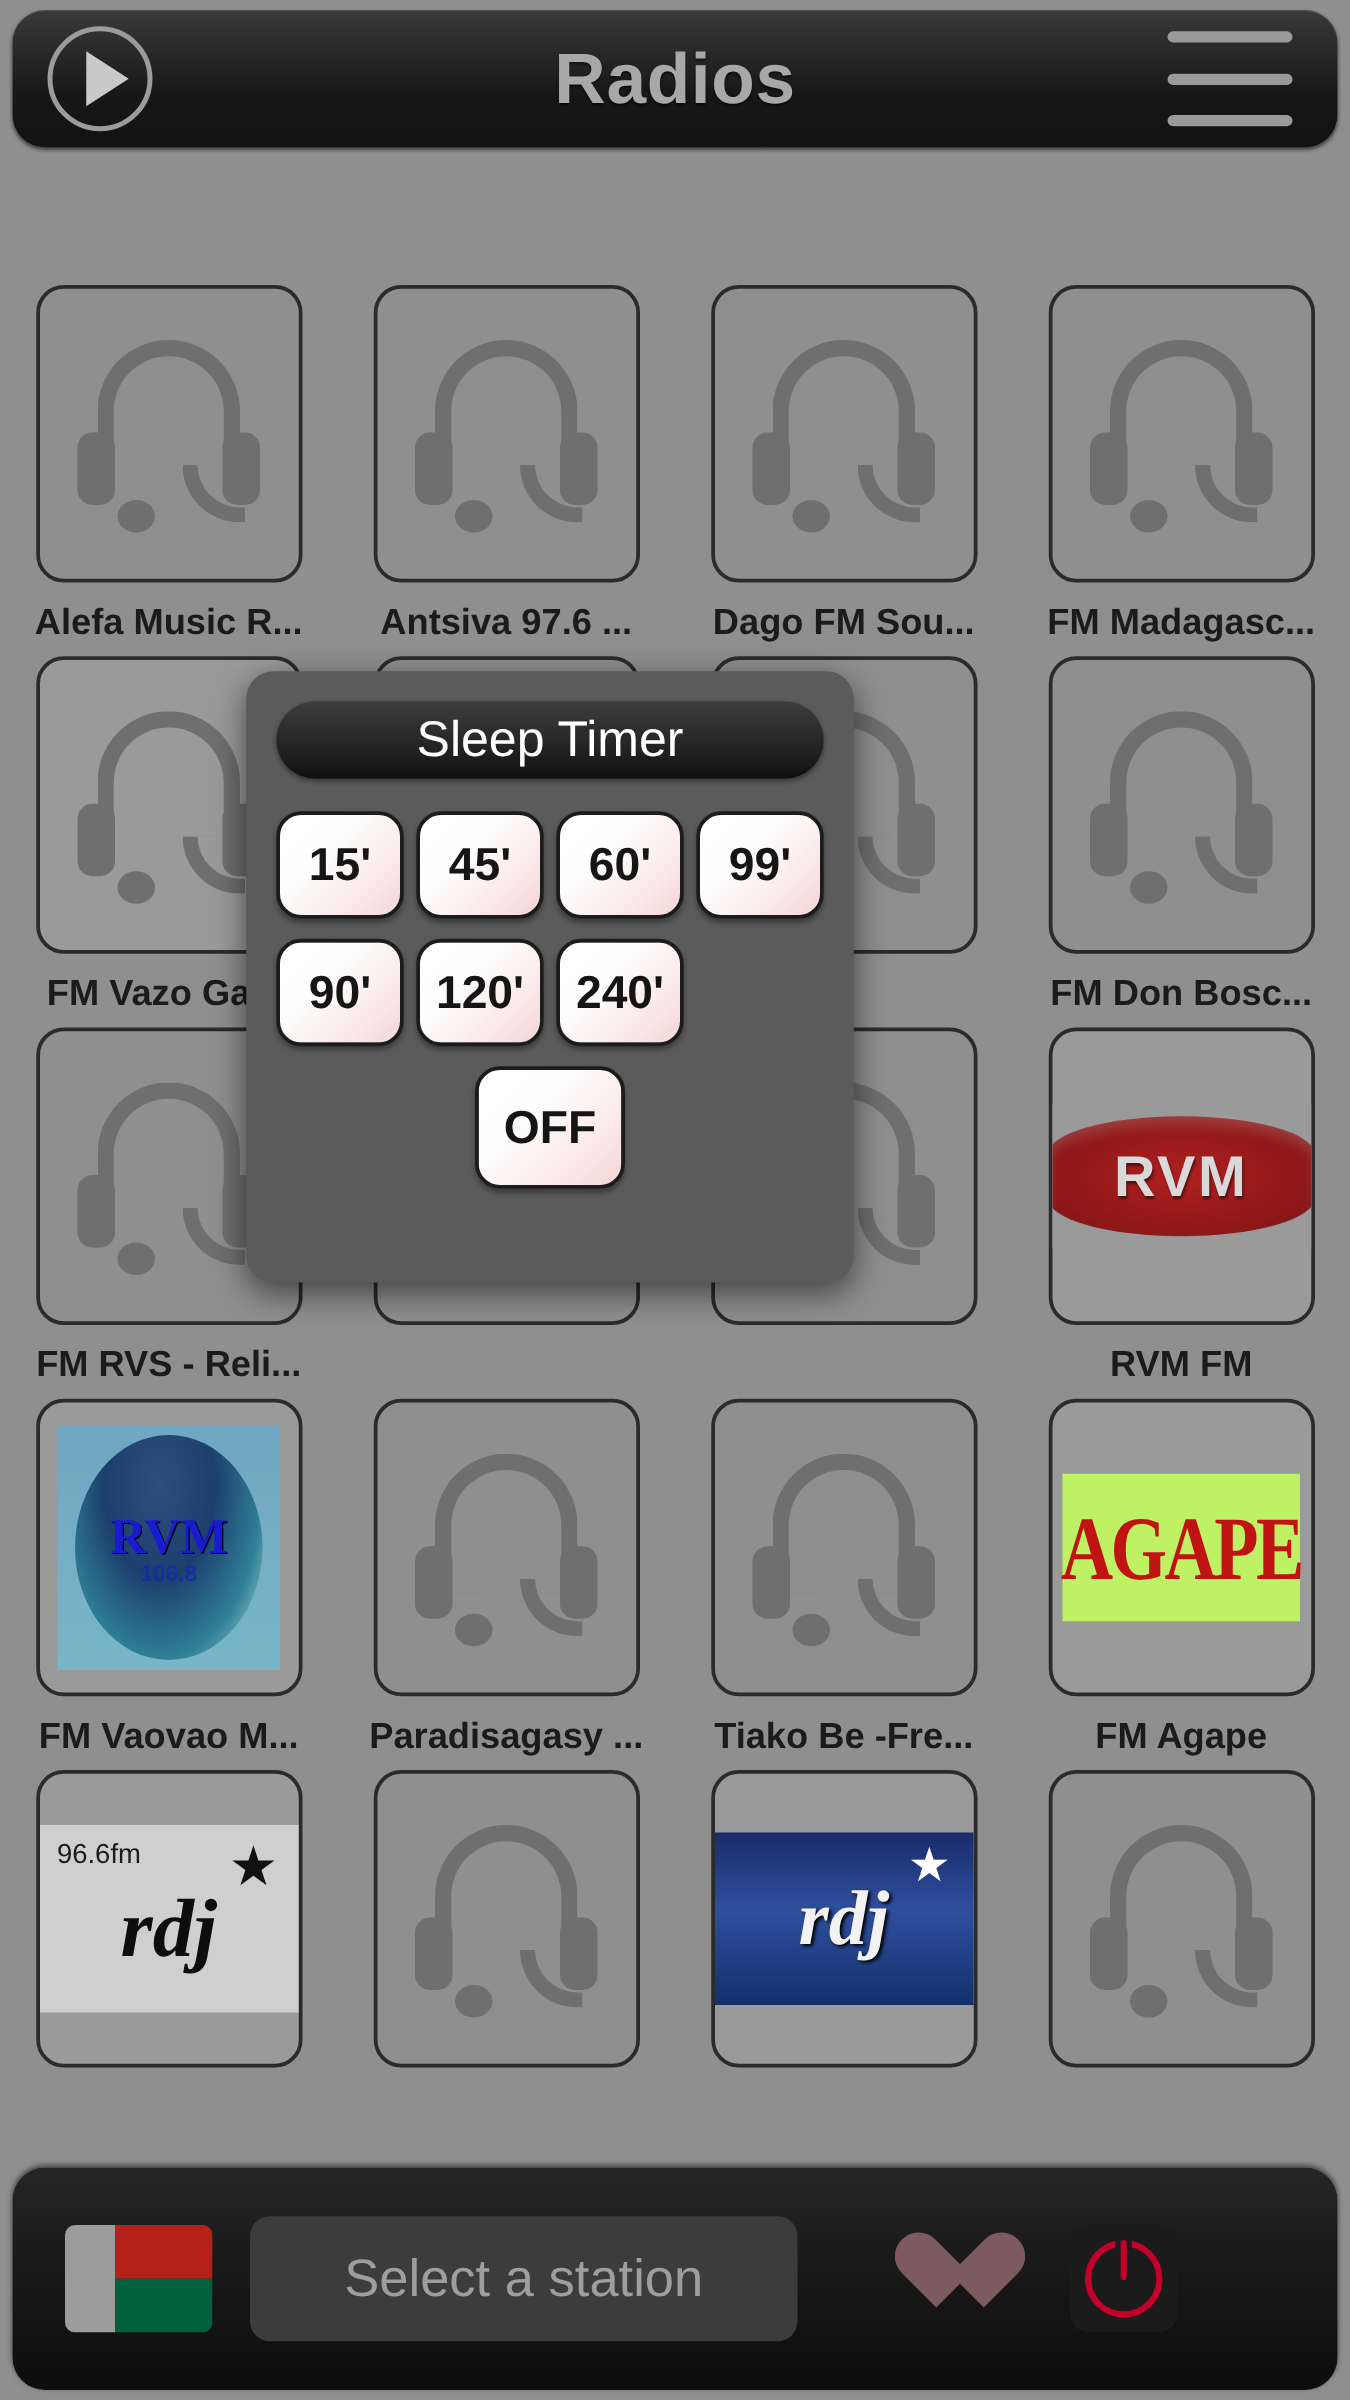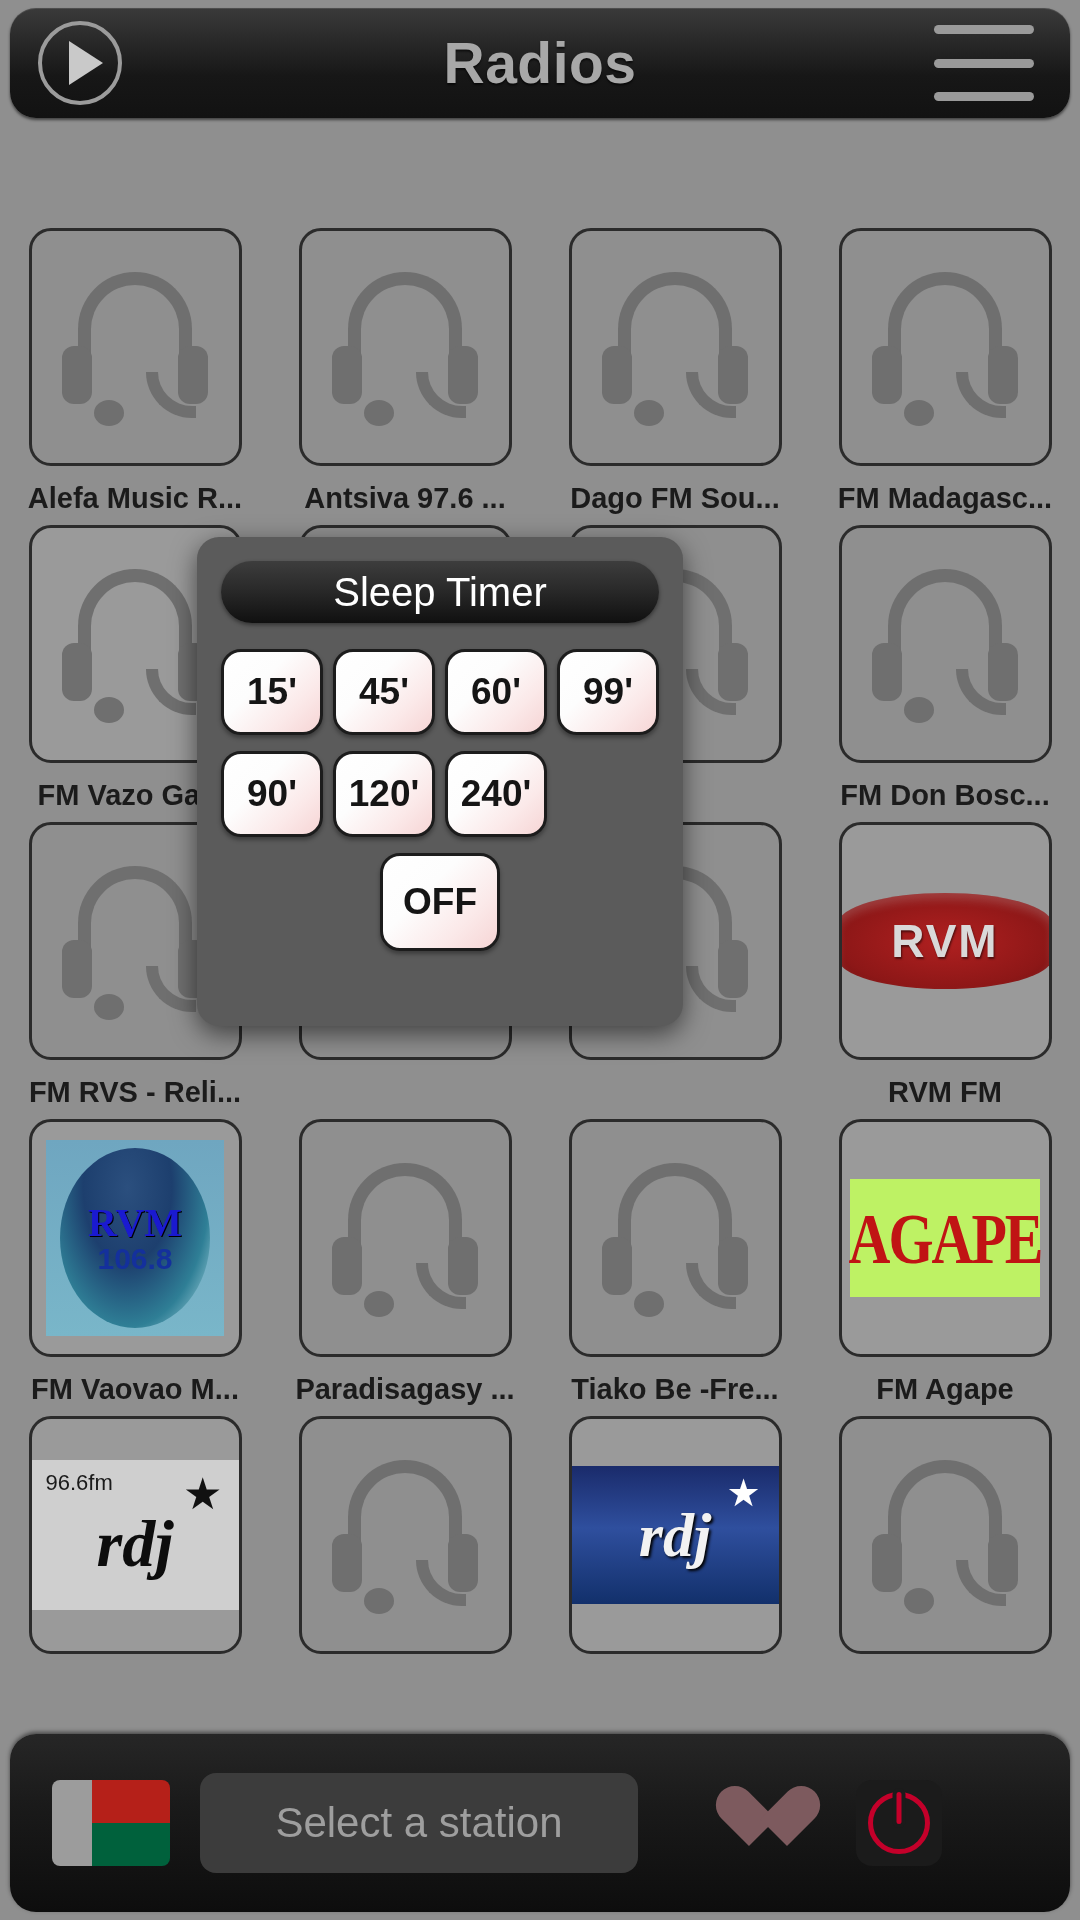--- a/index.html
+++ b/index.html
@@ -136,21 +136,21 @@
     display:flex; align-items:center; justify-content:center;
     position: relative; overflow:hidden;
   }
   .globe-ball {
     position:absolute; left: 50%; top: 50%; transform: translate(-50%,-50%);
     width: 150px; height: 180px; border-radius: 50%;
     background: radial-gradient(ellipse at 45% 22%, #2b4f7e 0%, #1d3f6e 38%, #2f7f96 70%, #bfe6ee 100%);
   }
   .globe-txt { position:relative; text-align:center; line-height:1; }
   .globe-txt .g1 { font-size: 40px; font-weight: bold; color:#1a1ad0; font-family:"Liberation Serif", serif; text-shadow: 1px 1px 0 #000; }
-  .globe-txt .g2 { font-size: 30px; font-weight: bold; color:#14309c; margin-top: 1px; }
+  .globe-txt .g2 { font-size: 18px; font-weight: bold; color:#14309c; margin-top: 1px; }
 
   .logo-agape {
     width: 190px; height: 118px;
     display:flex; align-items:center; justify-content:center;
     background: #bef264;
   }
   .logo-agape span {
     font-size: 58px; font-weight: bold; color:#c01414;
     font-family:"Liberation Serif", serif; letter-spacing: -2px;
     transform: scaleY(1.25);

